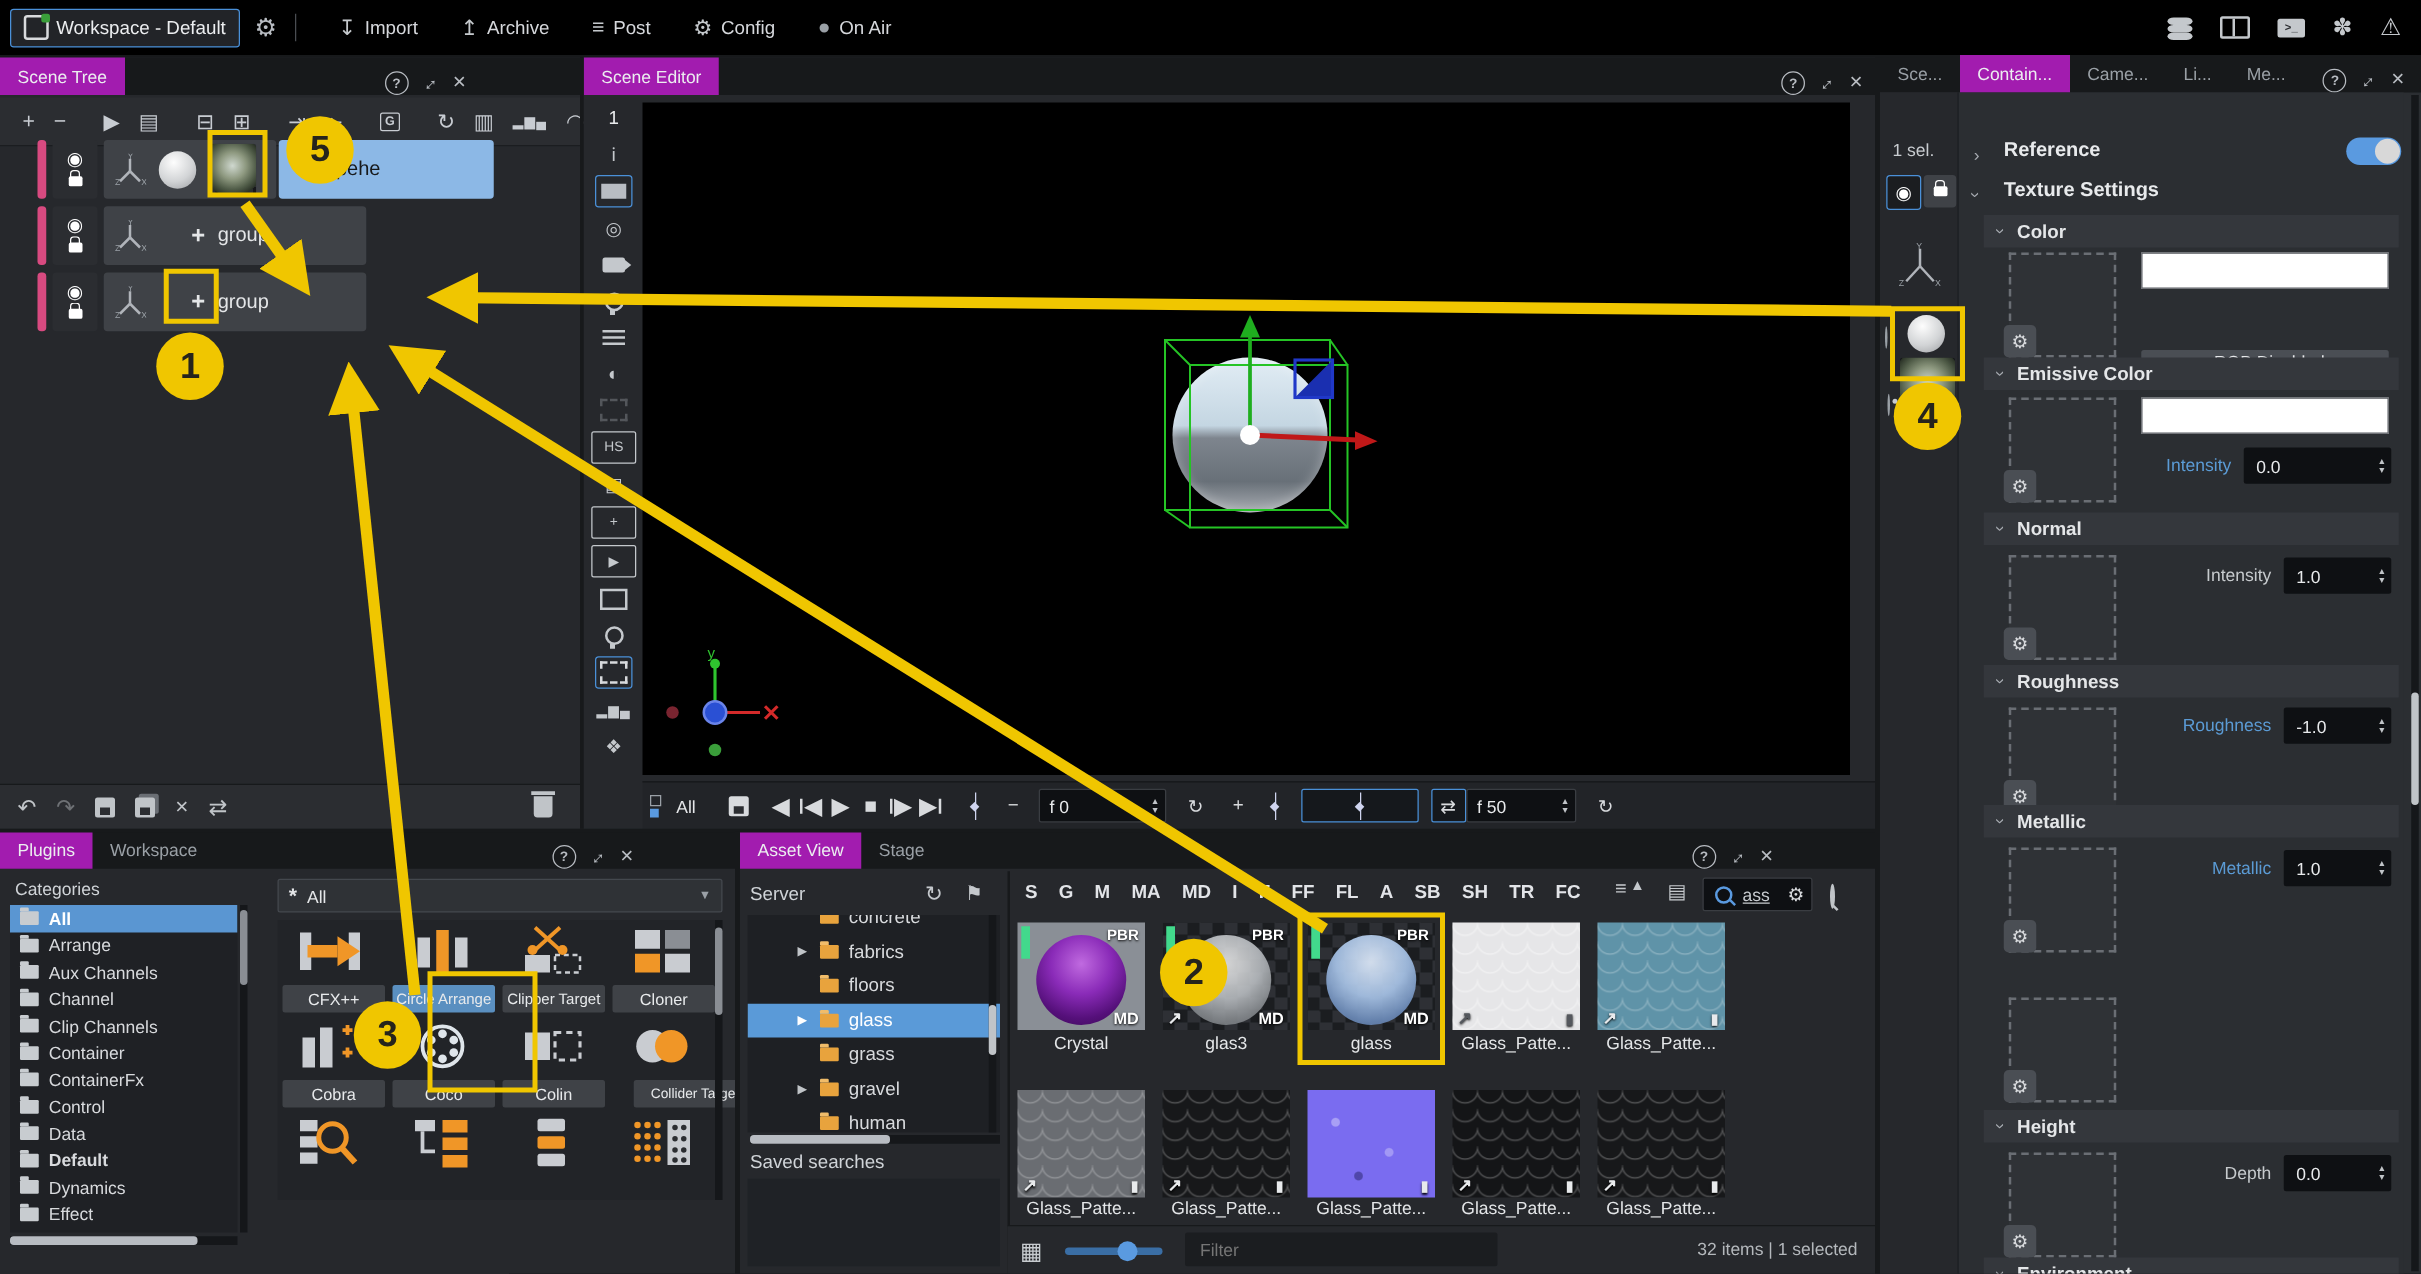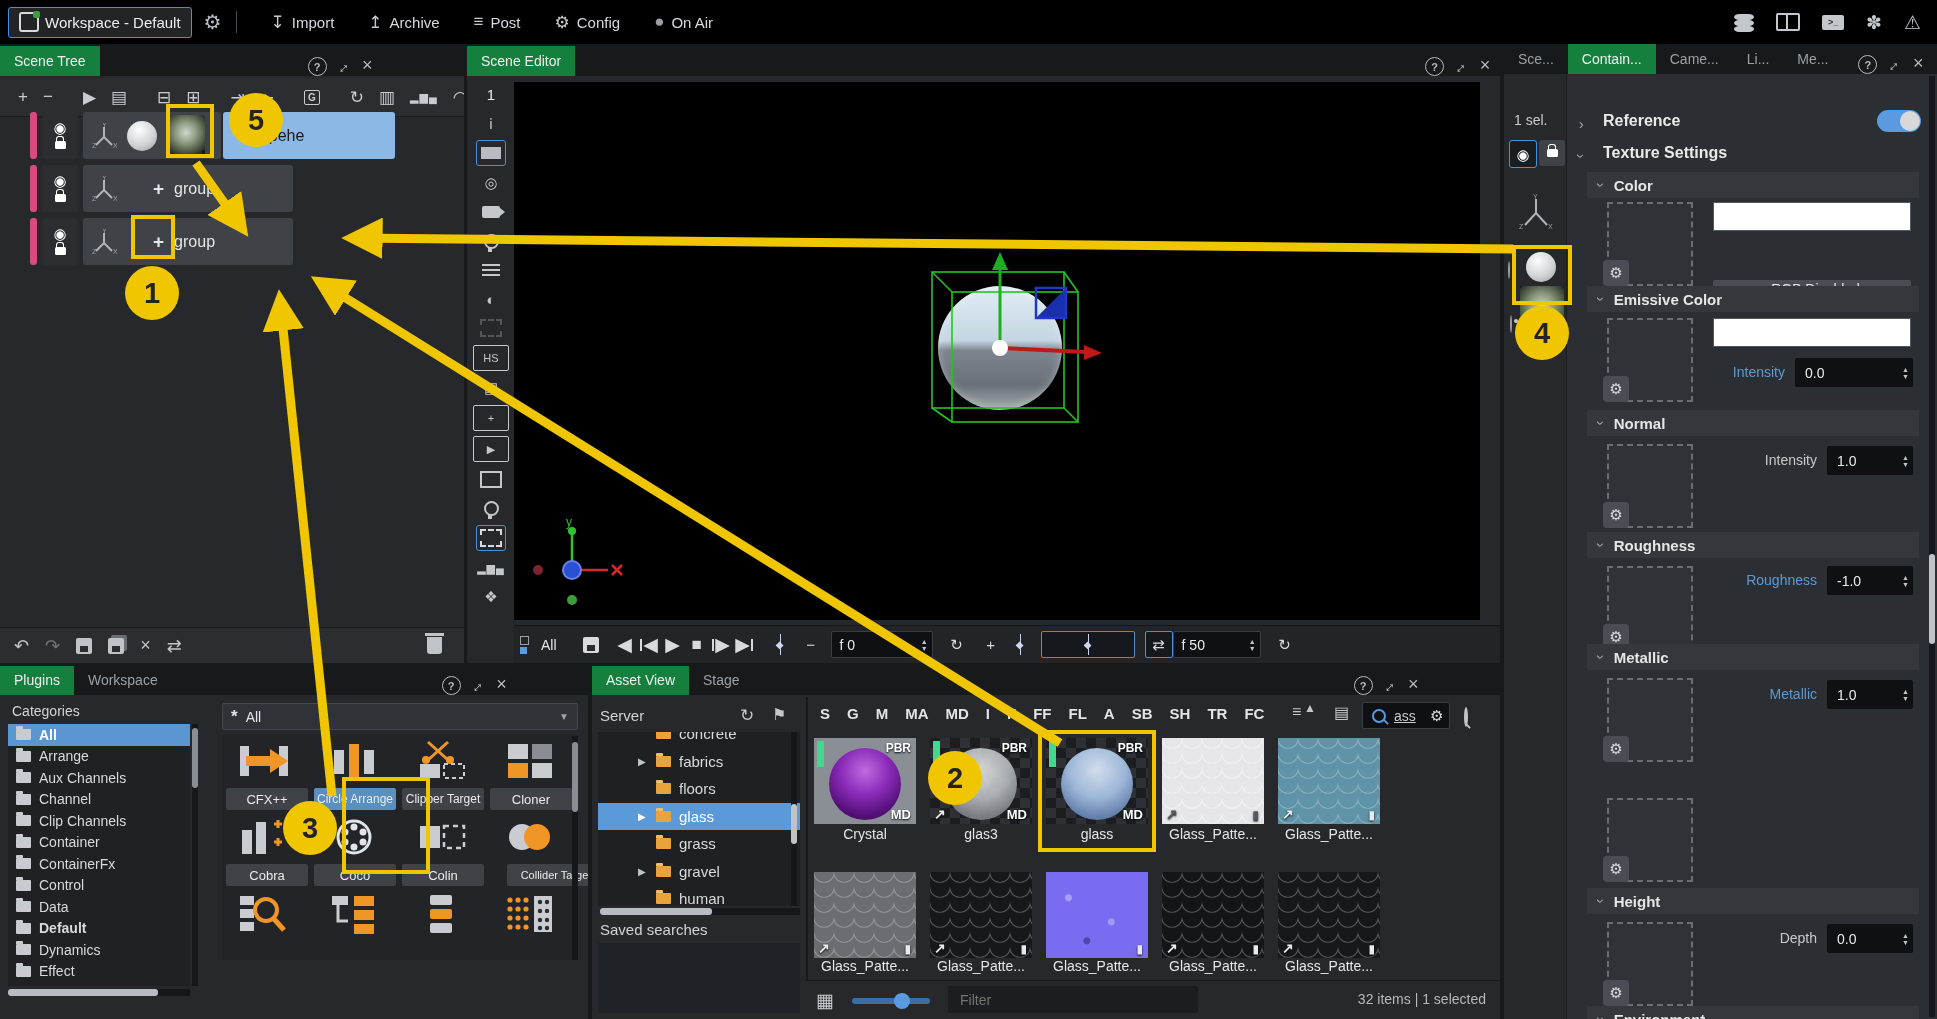--- a/index.html
+++ b/index.html
@@ -2,21 +2,21 @@
 <html><head>
 <meta charset="utf-8">
 <style>
   html,body{margin:0;padding:0;background:#101214;}
   .app{position:relative;width:1937px;height:1019px;background:#26282c;overflow:hidden;
        font-family:"Liberation Sans",sans-serif;color:#d6d8dc;font-size:14px;}
   .abs{position:absolute;}
   .panel{position:absolute;background:#26282c;}
   .tabbar{position:absolute;left:0;right:0;top:0;height:30px;background:#17191b;display:flex;align-items:flex-end;}
   .tab{padding:6px 14px;color:#9aa0a6;font-size:14px;height:30px;box-sizing:border-box;display:flex;align-items:center;}
-  .tab.active{background:#15803d;color:#eceef0;}
+  .tab.active{background:#a21caf;color:#eceef0;}
   .hdr-ico{color:#b8bcc2;font-size:15px;margin-left:14px;cursor:default;}
   .qmark{display:inline-flex;width:17px;height:17px;border:1.5px solid #b8bcc2;border-radius:50%;
          align-items:center;justify-content:center;font-size:11px;font-weight:bold;}
   .rot45{display:inline-block;transform:rotate(45deg);}
   .sep-v{width:1px;background:#17191b;position:absolute;}
   .sep-h{height:3px;background:#17191b;position:absolute;}
 
   
   .topbar{position:absolute;left:0;top:0;width:1937px;height:44px;background:#000000;border-bottom:2px solid #17191b;
           display:flex;align-items:center;justify-content:center;}

